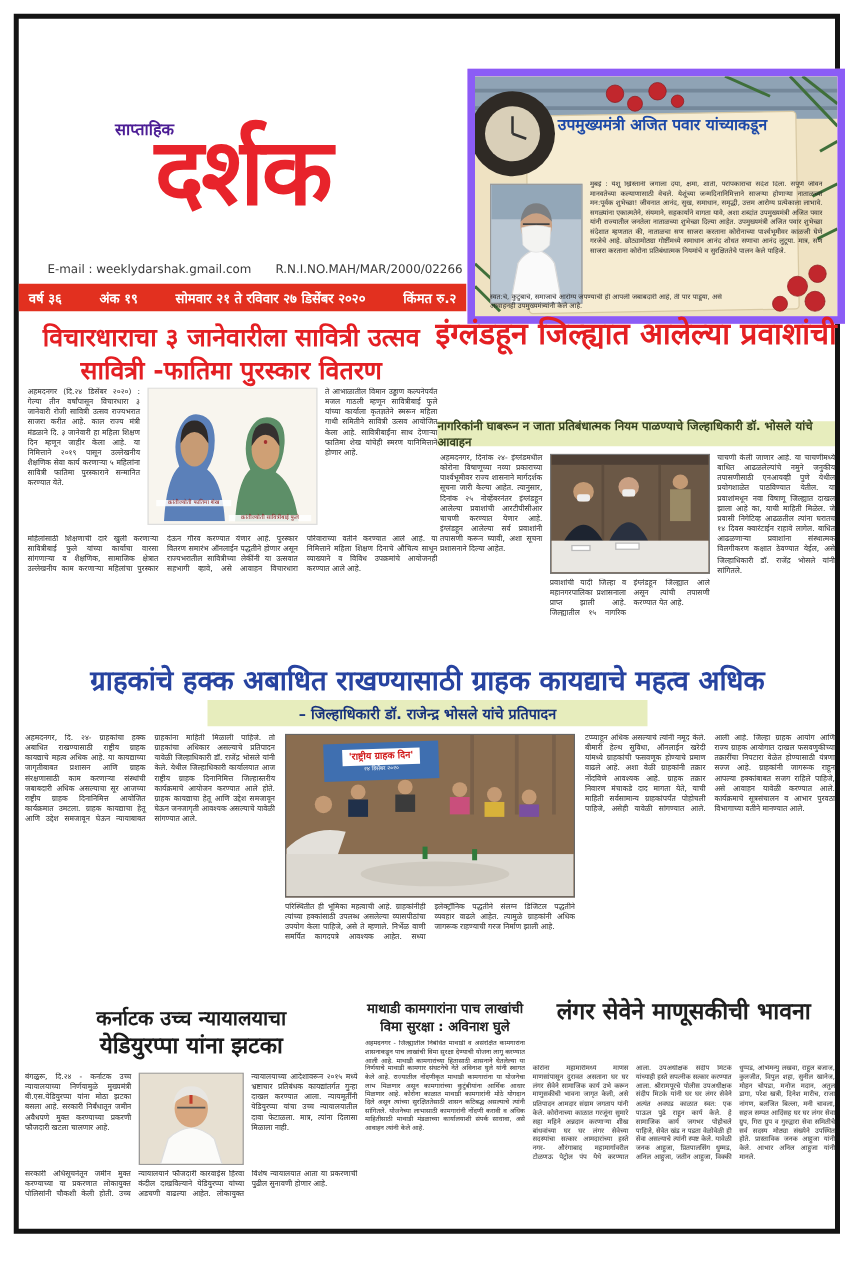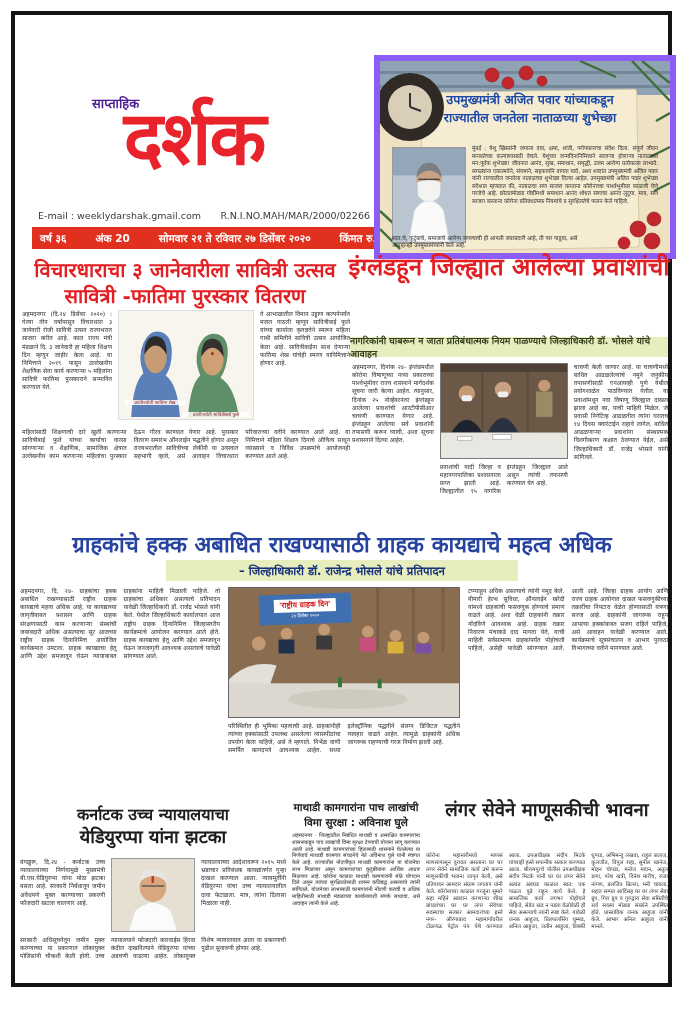--- a/index.html
+++ b/index.html
@@ -8,21 +8,21 @@
     font-family:"DejaVu Sans",sans-serif;color:#222;overflow:hidden;
   }
   .abs{position:absolute;}
   .frame{left:11px;top:11px;width:653px;height:968px;border:4px solid #141414;}
   
   .weekly{left:92px;top:94px;font-size:13px;font-weight:bold;color:#4c1d95;}
   .logo{left:36px;top:100px;width:316px;text-align:center;color:#e8232b;
         font-size:74px;font-weight:bold;line-height:1.05;letter-spacing:-2px;}
   .emailline{left:38px;top:210px;width:332px;display:flex;justify-content:space-between;
         font-size:9.5px;color:#3a3a3a;}
-  .datebar{left:32px;top:227px;width:358px;height:22px;background:#e2301f;color:#fff;
+  .datebar{left:15px;top:227px;width:358px;height:22px;background:#e2301f;color:#fff;
         font-weight:bold;font-size:10.5px;display:flex;align-items:center;
         justify-content:space-between;padding:0 8px;box-sizing:border-box;}
   
   .gbox{left:374px;top:55px;width:290px;height:192px;border:6px solid #8b5cf6;overflow:hidden;background:#f0abfc;}
   .gbox svg.deco{position:absolute;left:0;top:0;}
   .ghead{position:absolute;left:44px;top:30px;width:212px;text-align:center;z-index:3;
         color:#1d49a8;font-weight:bold;font-size:12.5px;line-height:1.45;}
   .gphoto{position:absolute;left:12px;top:86px;width:72px;height:94px;z-index:3;
         border:1px solid #9a9a9a;background:#b9c6d2;}
   .gbody{position:absolute;left:92px;top:84px;width:186px;height:88px;z-index:3;
@@ -77,21 +77,21 @@
 <div class="abs frame"></div>
 
 <div class="abs weekly">साप्ताहिक</div>
 <div class="abs logo">दर्शक</div>
 <div class="abs emailline">
   <span>E-mail : weeklydarshak.gmail.com</span>
   <span>R.N.I.NO.MAH/MAR/2000/02266</span>
 </div>
 <div class="abs datebar">
   <span>वर्ष ३६</span>
-  <span>अंक 20</span>
+  <span>अंक १९</span>
   <span>सोमवार २१ ते रविवार २७ डिसेंबर २०२०</span>
   <span>किंमत रु.२</span>
 </div>
 
 <div class="abs gbox">
   <svg class="deco" width="290" height="192" viewBox="0 0 290 192">
     <rect width="290" height="192" fill="#efe2c2"></rect>
     <rect width="290" height="34" fill="#8fa3b5"></rect>
     <rect y="10" width="290" height="3" fill="#75889a"></rect>
     <rect y="24" width="290" height="3" fill="#75889a"></rect>
@@ -116,21 +116,20 @@
         <circle cx="146" cy="12" r="7"></circle>
         <circle cx="162" cy="20" r="5"></circle>
       <circle cx="258" cy="168" r="8"></circle>
         <circle cx="274" cy="158" r="7"></circle>
         <circle cx="272" cy="180" r="8"></circle>
         <circle cx="244" cy="182" r="6"></circle>
     </g>
   </svg>
   <div class="ghead">
     <div>उपमुख्यमंत्री अजित पवार यांच्याकडून</div>
-    <div>राज्यातील जनतेला नाताळच्या शुभेच्छा</div>
   </div>
   <div class="gphoto">
     <svg width="72" height="94" viewBox="0 0 74 96" preserveAspectRatio="none">
       <rect width="74" height="96" fill="#b9c6d2"></rect>
       <rect width="74" height="28" fill="#93a7b8"></rect>
       <path d="M16 96 L22 64 Q27 55 37 53 Q47 55 52 64 L58 96 Z" fill="#fafafa" stroke="#d8d8d8"></path>
       <ellipse cx="37" cy="33" rx="13" ry="16" fill="#caa183"></ellipse>
       <path d="M24 30 Q26 15 37 15 Q48 15 50 30 Q44 23 37 23 Q30 23 24 30 Z" fill="#7c7f82"></path>
       <line x1="26" y1="32" x2="48" y2="32" stroke="#444" stroke-width="1.4"></line>
       <path d="M25 35 Q37 31 49 35 L48 49 Q43 55 37 55 Q31 55 26 49 Z" fill="#f3f3f1" stroke="#ddd" stroke-width="0.5"></path>

